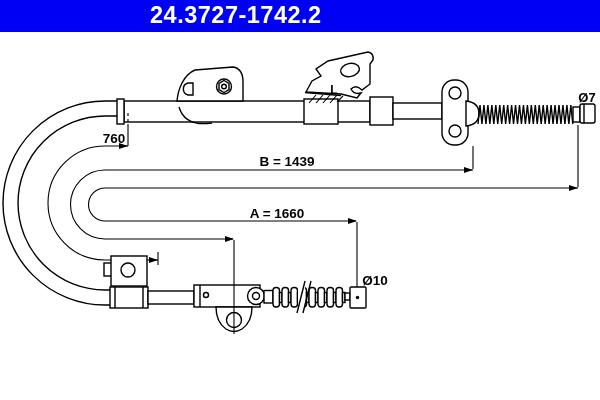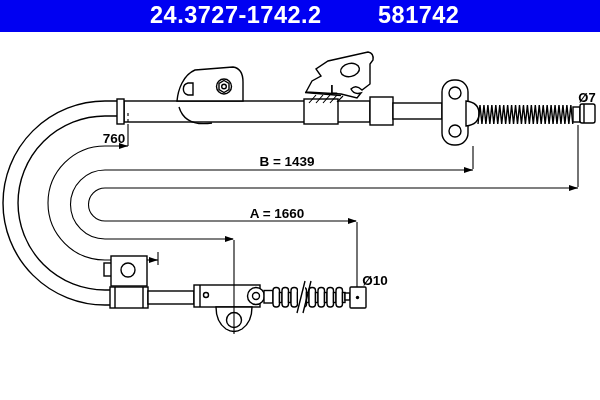--- a/index.html
+++ b/index.html
@@ -17,21 +17,20 @@
   .dim{fill:none;stroke:#000;stroke-width:1.1;}          
   .ext{fill:none;stroke:#000;stroke-width:1.1;}          
   .arr{fill:#000;stroke:none;}                           
 </style>
 </head>
 <body>
 
 <div id="page">
   <div id="header" style="background: rgb(0, 0, 242); color: rgb(255, 255, 255);">
     <span id="catnum">24.3727-1742.2</span>
-    <span id="partnum">581742</span>
   </div>
 
   <svg width="600" height="400" viewBox="0 0 600 400">
 
     <g>
       <path class="dim" d="M128,146 H105 A57,57 0 0 0 105,260 H158"></path>
       <path class="dim" d="M473,170 H105 A34.5,34.5 0 0 0 105,239 H233"></path>
       <path class="dim" d="M578,188 H105 A16.5,16.5 0 0 0 105,221 H356"></path>
       <polygon class="arr" points="128,146 119,143 119,149"></polygon>
       <polygon class="arr" points="473,170 464,167 464,173"></polygon>

